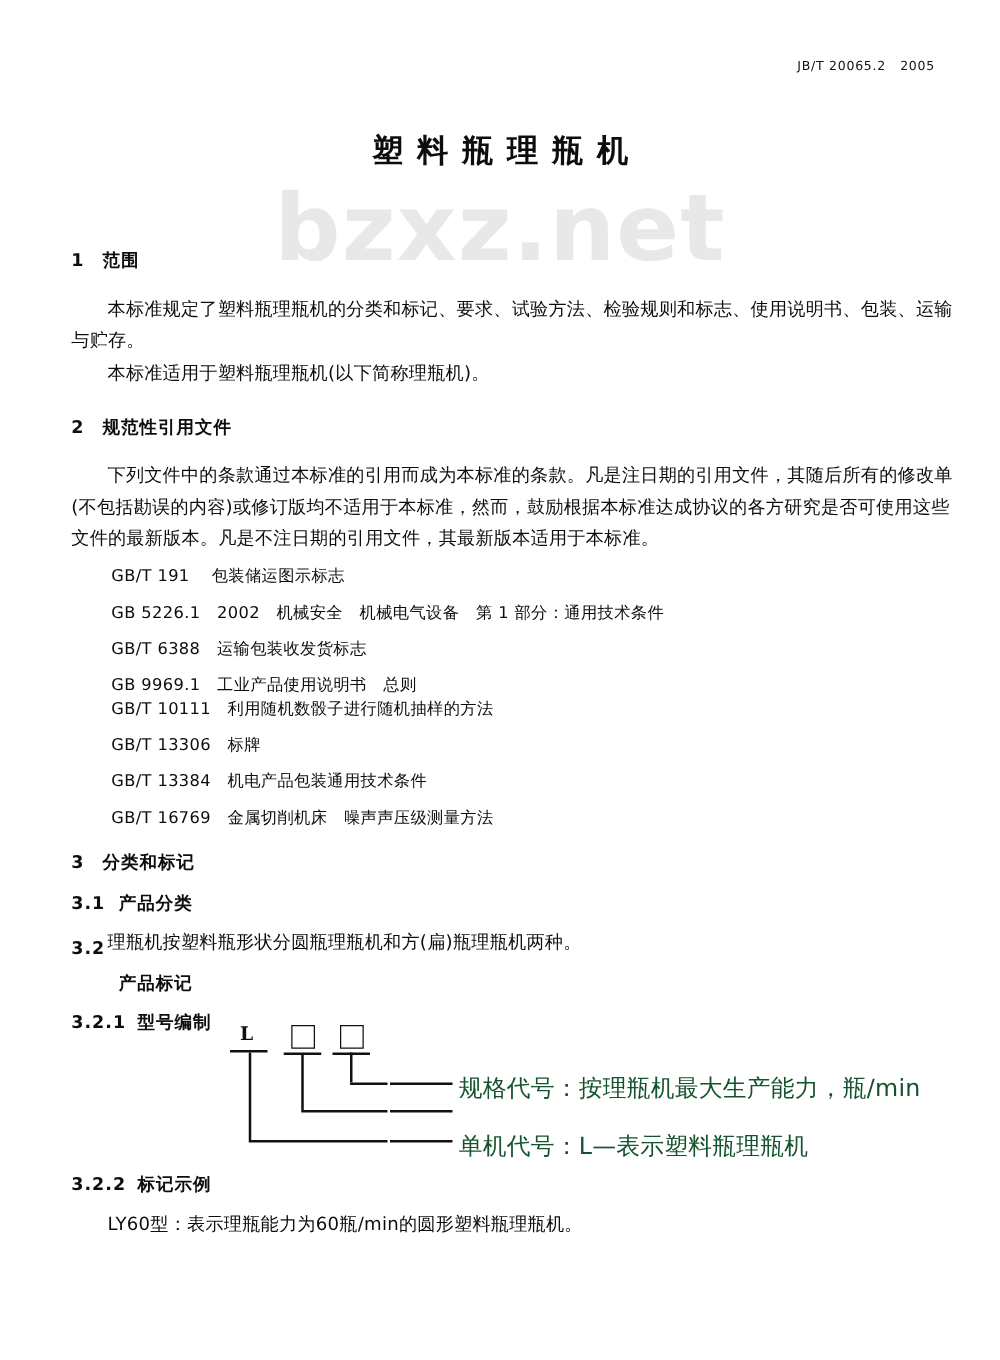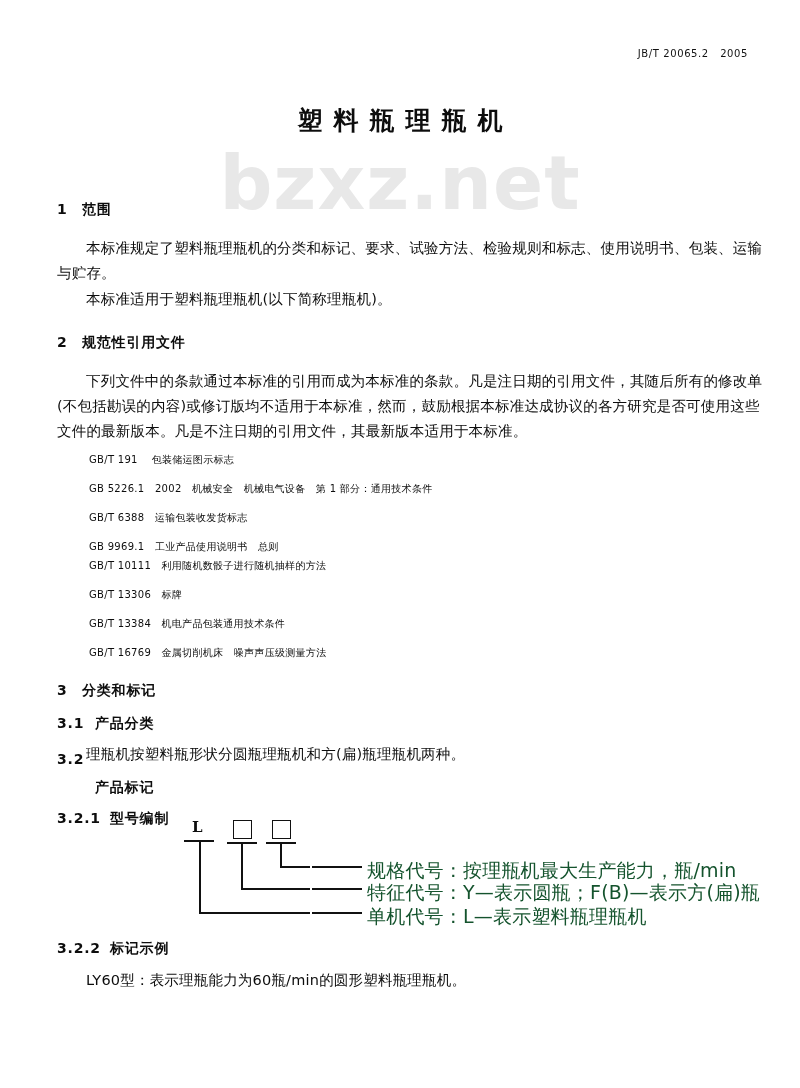--- a/index.html
+++ b/index.html
@@ -92,21 +92,21 @@
   .para {
     font-size: 14.5px;
     letter-spacing: 0.2px;
     line-height: 25px;
     white-space: pre-wrap;
   }
   .para-wide {
     width: 712px;
   }
   .ref-item {
-    font-size: 10px;
+    font-size: 13px;
     letter-spacing: 0.3px;
   }
 
   
   #diagram {
     position: absolute;
     left: 180px;
     top: 818px;
     width: 600px;
     height: 112px;
@@ -211,21 +211,20 @@
       <div class="dg-h" style="left:61px; top:70px; width:69px;"></div>
 
       <div class="dg-v" style="left:19px; top:24px; height:70px;"></div>
       <div class="dg-h" style="left:19px; top:94px; width:111px;"></div>
 
       <div class="dg-h" style="left:132px; top:48px; width:50px;"></div>
       <div class="dg-h" style="left:132px; top:70px; width:50px;"></div>
       <div class="dg-h" style="left:132px; top:94px; width:50px;"></div>
 
       <div class="dg-note" style="left:187px; top:40px;">规格代号：按理瓶机最大生产能力，瓶/min</div>
-      <div class="dg-note" style="left:187px; top:62px;">特征代号：Y—表示圆瓶；F(B)—表示方(扁)瓶</div>
       <div class="dg-note" style="left:187px; top:86px;">单机代号：L—表示塑料瓶理瓶机</div>
     </div>
 
     <div class="blk h-sub" style="left:57px; top:941px;">3.2.2</div>
     <div class="blk h-sub" style="left:110px; top:941px;">标记示例</div>
     <div class="blk para" style="left:86px; top:968px;">LY60型：表示理瓶能力为60瓶/min的圆形塑料瓶理瓶机。</div>
 
   </div>
 </div>
 

